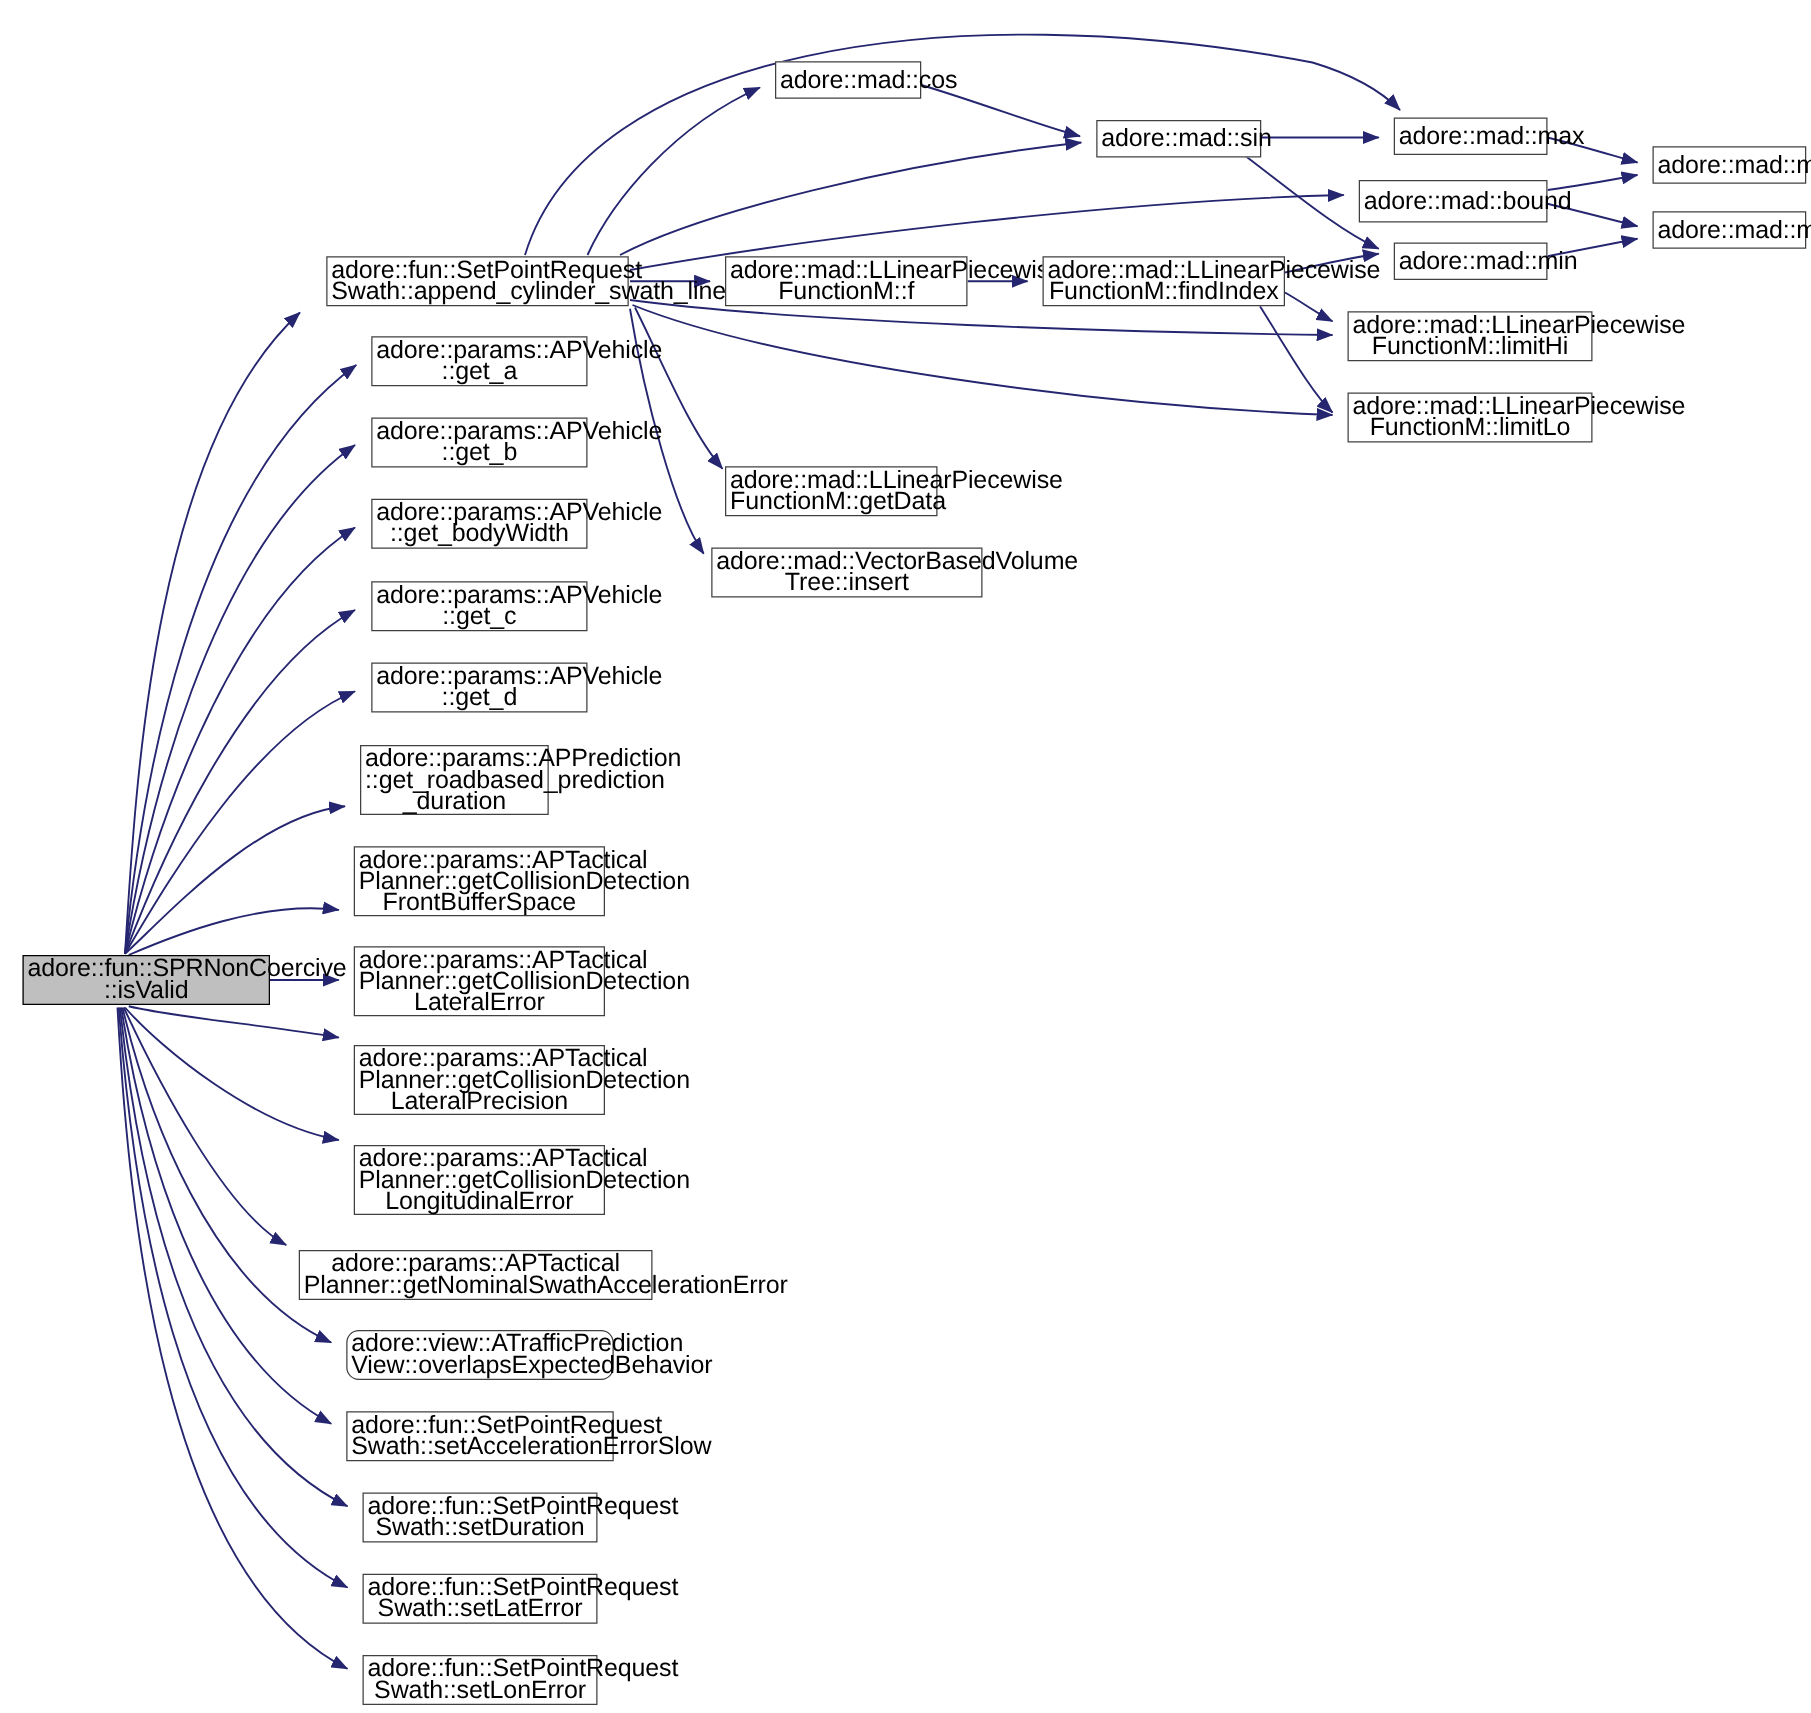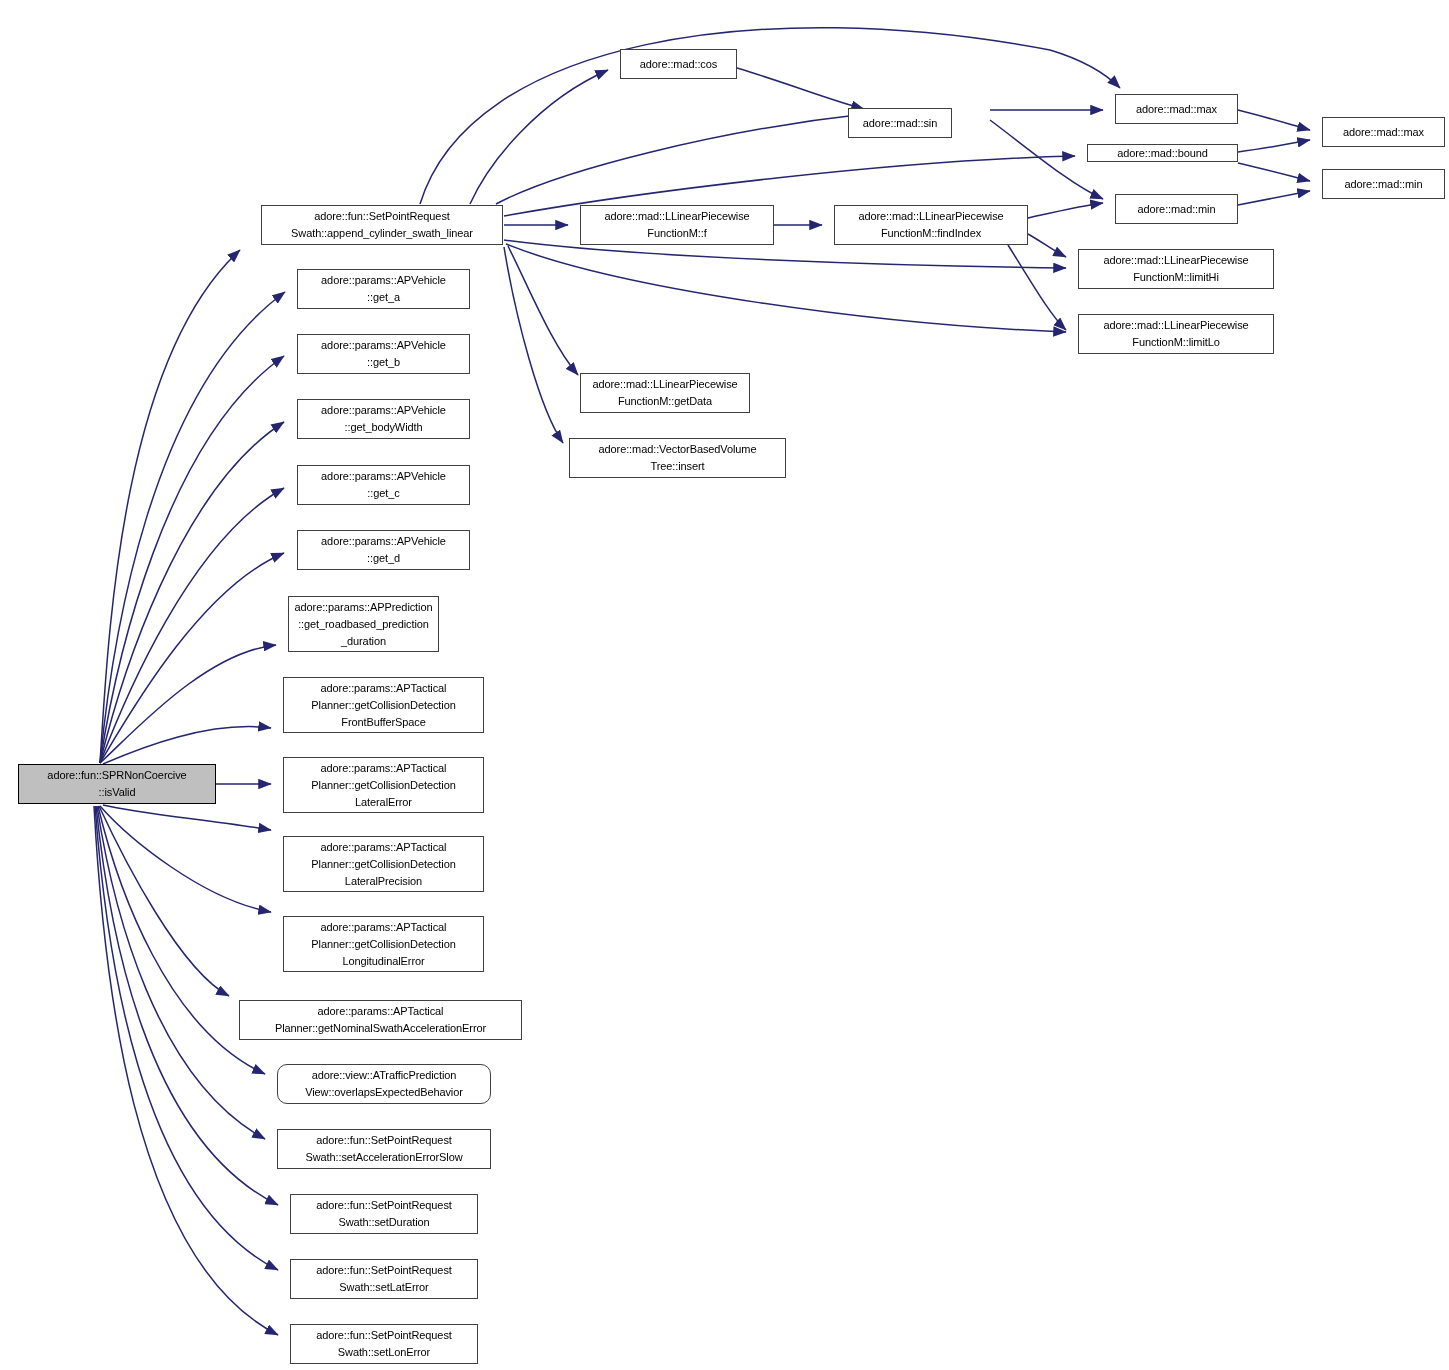--- a/index.html
+++ b/index.html
@@ -24,21 +24,21 @@
     width: 1449px;
     height: 1370px;
     pointer-events: none;
   }
   .node {
     position: absolute;
     box-sizing: border-box;
     border: 1px solid #404040;
     background: #ffffff;
     color: #000000;
-    font-size: 11px;
+    font-size: 20px;
     line-height: 17px;
     text-align: center;
     display: flex;
     align-items: center;
     justify-content: center;
     padding: 1px 3px;
     white-space: pre-line;
     letter-spacing: -0.1px;
   }
   .node.root {
@@ -137,31 +137,31 @@
 View::overlapsExpectedBehavior</span></div>
       <div class="node" style="left: 277px; top: 1129px; width: 214px; height: 40px;"><span class="node-label">adore::fun::SetPointRequest
 Swath::setAccelerationErrorSlow</span></div>
       <div class="node" style="left: 290px; top: 1194px; width: 188px; height: 40px;"><span class="node-label">adore::fun::SetPointRequest
 Swath::setDuration</span></div>
       <div class="node" style="left: 290px; top: 1259px; width: 188px; height: 40px;"><span class="node-label">adore::fun::SetPointRequest
 Swath::setLatError</span></div>
       <div class="node" style="left: 290px; top: 1324px; width: 188px; height: 40px;"><span class="node-label">adore::fun::SetPointRequest
 Swath::setLonError</span></div>
       <div class="node" style="left: 620px; top: 49px; width: 117px; height: 30px;"><span class="node-label">adore::mad::cos</span></div>
-      <div class="node" style="left: 848px; top: 96px; width: 104px; height: 30px; margin-top: 12px;"><span class="node-label">adore::mad::sin</span></div>
+      <div class="node" style="left: 877px; top: 96px; width: 132px; height: 30px;"><span class="node-label">adore::mad::sin</span></div>
       <div class="node" style="left: 580px; top: 205px; width: 194px; height: 40px;"><span class="node-label">adore::mad::LLinearPiecewise
 FunctionM::f</span></div>
       <div class="node" style="left: 834px; top: 205px; width: 194px; height: 40px;"><span class="node-label">adore::mad::LLinearPiecewise
 FunctionM::findIndex</span></div>
       <div class="node" style="left: 580px; top: 373px; width: 170px; height: 40px;"><span class="node-label">adore::mad::LLinearPiecewise
 FunctionM::getData</span></div>
       <div class="node" style="left: 569px; top: 438px; width: 217px; height: 40px; text-align: center;"><span class="node-label">adore::mad::VectorBasedVolume
 Tree::insert</span></div>
       <div class="node" style="left: 1115px; top: 94px; width: 123px; height: 30px;"><span class="node-label">adore::mad::max</span></div>
-      <div class="node" style="left: 1087px; top: 144px; width: 151px; height: 18px;"><span class="node-label">adore::mad::bound</span></div>
+      <div class="node" style="left: 1087px; top: 144px; width: 151px; height: 34px;"><span class="node-label">adore::mad::bound</span></div>
       <div class="node" style="left: 1115px; top: 194px; width: 123px; height: 30px;"><span class="node-label">adore::mad::min</span></div>
       <div class="node" style="left: 1322px; top: 117px; width: 123px; height: 30px;"><span class="node-label">adore::mad::max</span></div>
       <div class="node" style="left: 1322px; top: 169px; width: 123px; height: 30px;"><span class="node-label">adore::mad::min</span></div>
       <div class="node" style="left: 1078px; top: 249px; width: 196px; height: 40px;"><span class="node-label">adore::mad::LLinearPiecewise
 FunctionM::limitHi</span></div>
       <div class="node" style="left: 1078px; top: 314px; width: 196px; height: 40px;"><span class="node-label">adore::mad::LLinearPiecewise
 FunctionM::limitLo</span></div>
     </div>
 </div>
 

